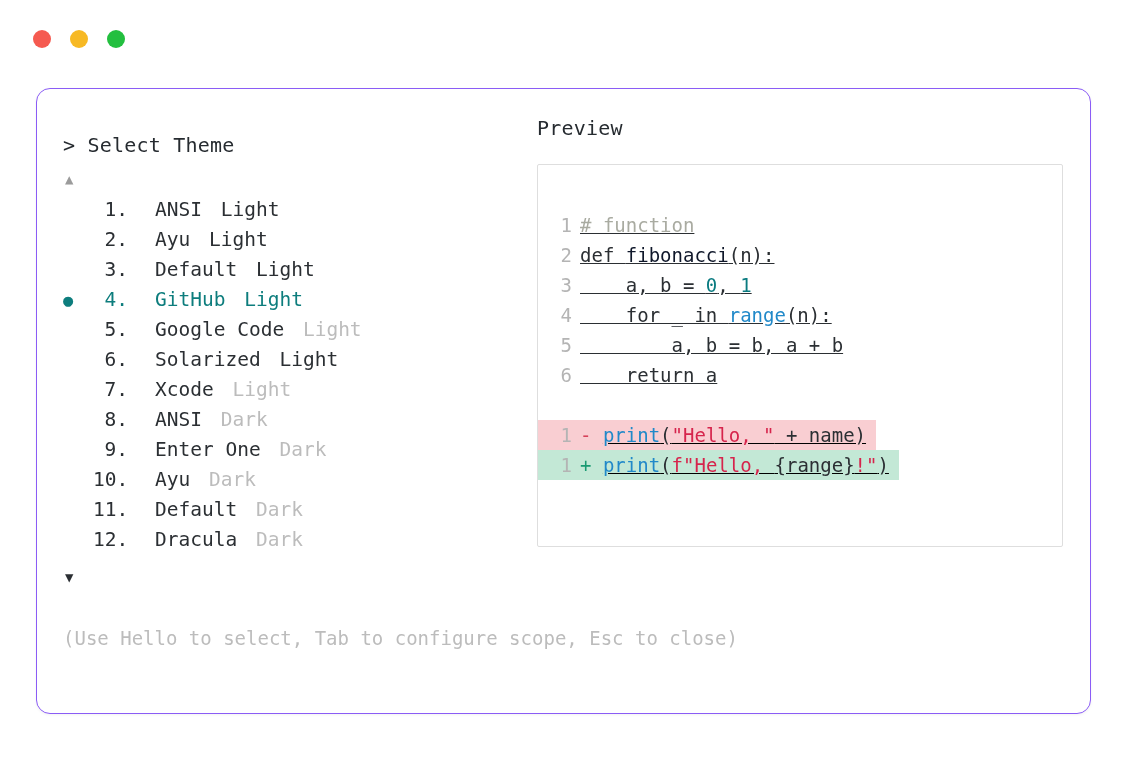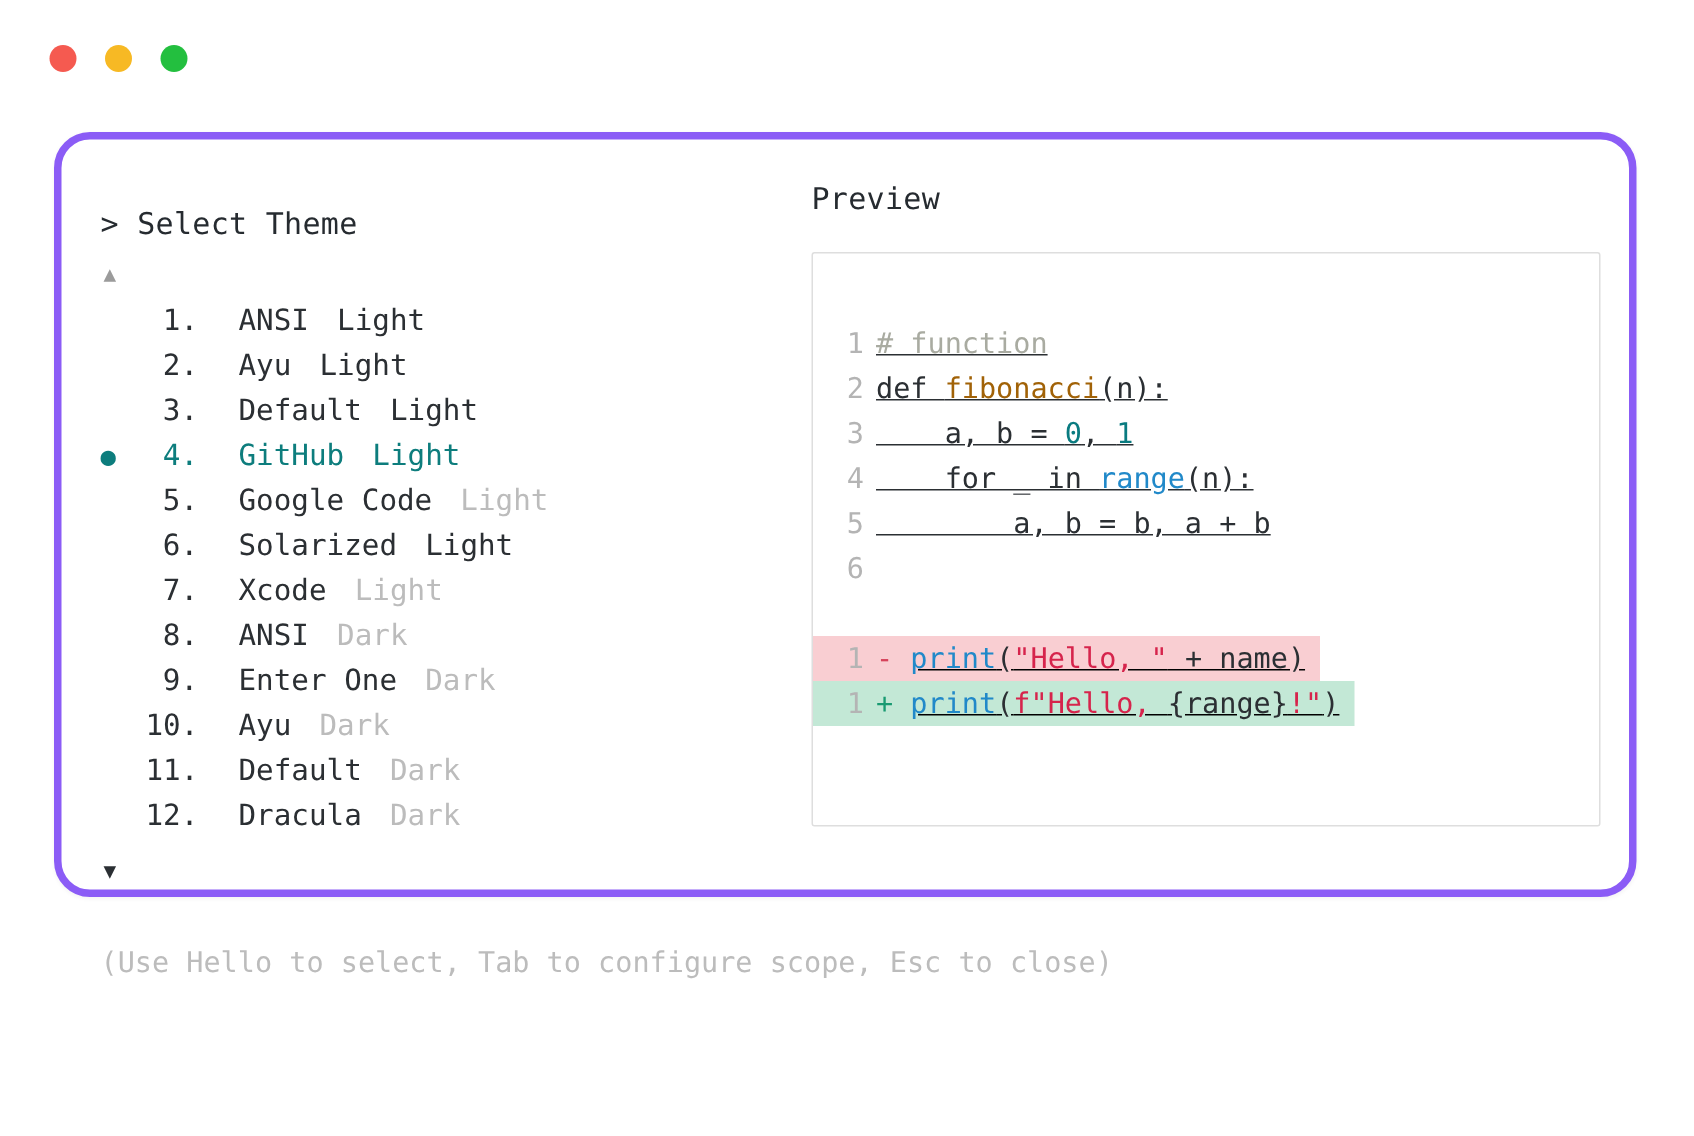--- a/index.html
+++ b/index.html
@@ -31,25 +31,25 @@
   .dot-red    { background: #f55a50; }
   .dot-yellow { background: #f7b924; }
   .dot-green  { background: #23bf3f; }
 
   
   .card {
     position: absolute;
     left: 36px;
     top: 88px;
     width: 1055px;
-    height: 510px;
+    height: 626px;
     box-sizing: border-box;
     background: #ffffff;
-    border: 5px solid #8b5cf6;
-    border-radius: 24px;
+    border: 1px solid #8b5cf6;
+    border-radius: 14px;
     box-shadow: 0 1px 3px rgba(0,0,0,0.05);
   }
 
   .panes {
     position: absolute;
     left: 0; top: 0;
     width: 100%;
     height: 100%;
   }
 
@@ -173,21 +173,21 @@
   }
   .diff-line .ln { margin-left: 12px; }
   .diff-del { background: #f9ced2; }
   .diff-add { background: #c3e8d6; }
   .diff-sign-del { color: #d6425a; }
   .diff-sign-add { color: #199a72; }
   .diff-pad { padding-right: 10px; }
 
   
   .tok-comment { color: #a9aba1; }
-  .tok-func    { color: #a16207; }
+  .tok-func    { color: #0f172a; }
   .tok-num     { color: #0a7b80; }
   .tok-builtin { color: #2189c9; }
   .tok-string  { color: #d6244c; }
   .tok-plain   { color: #2b2f33; }
 </style>
 </head>
 <body>
 
 <div class="titlebar">
   <div class="dot dot-red"></div>
@@ -220,21 +220,21 @@
 
     <div class="right-pane">
       <div class="pane-title">Preview</div>
       <div class="code-box">
         <div id="code-lines">
             <div class="code-line"><span class="ln">1</span><span class="code-text"><span class="tok-comment"># function</span></span></div>
             <div class="code-line"><span class="ln">2</span><span class="code-text"><span class="tok-plain">def </span><span class="tok-func">fibonacci</span><span class="tok-plain">(n):</span></span></div>
             <div class="code-line"><span class="ln">3</span><span class="code-text"><span class="tok-plain">    a, b = </span><span class="tok-num">0</span><span class="tok-plain">, </span><span class="tok-num">1</span></span></div>
             <div class="code-line"><span class="ln">4</span><span class="code-text"><span class="tok-plain">    for _ in </span><span class="tok-builtin">range</span><span class="tok-plain">(n):</span></span></div>
             <div class="code-line"><span class="ln">5</span><span class="code-text"><span class="tok-plain">        a, b = b, a + b</span></span></div>
-            <div class="code-line"><span class="ln">6</span></div>
+            <div class="code-line"><span class="ln">6</span><span class="code-text"><span class="tok-plain">    return a</span></span></div>
           </div>
         <div class="spacer-line"></div>
         <div id="diff-lines">
             <div class="diff-line diff-del"><span class="ln">1</span><span class="diff-sign-del">-</span><span> </span><span class="code-text diff-pad"><span class="tok-builtin">print</span><span class="tok-plain">(</span><span class="tok-string">"Hello, "</span><span class="tok-plain"> + name)</span></span></div>
             <div class="diff-line diff-add"><span class="ln">1</span><span class="diff-sign-add">+</span><span> </span><span class="code-text diff-pad"><span class="tok-builtin">print</span><span class="tok-plain">(</span><span class="tok-string">f"Hello, </span><span class="tok-plain">{range}</span><span class="tok-string">!"</span><span class="tok-plain">)</span></span></div>
           </div>
       </div>
     </div>
 
     <div class="hint">(Use Hello to select, Tab to configure scope, Esc to close)</div>

